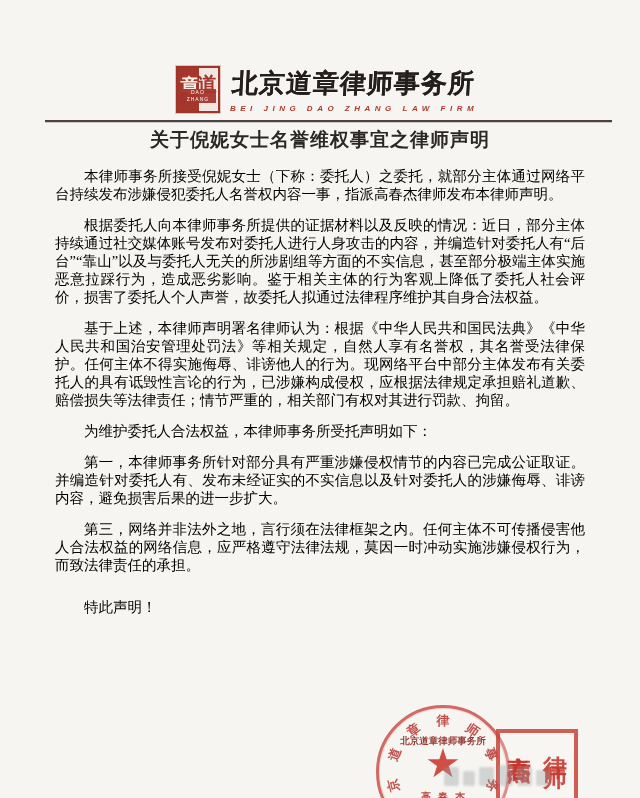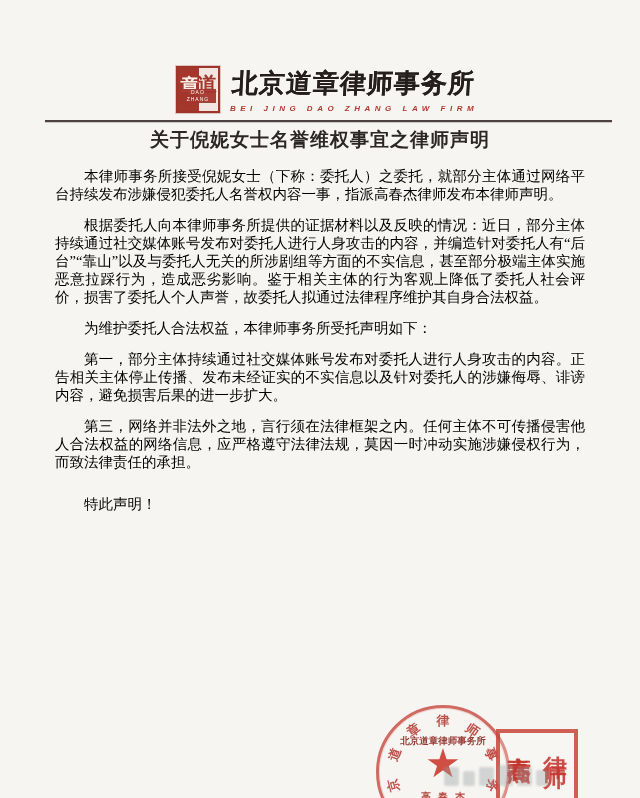--- a/index.html
+++ b/index.html
@@ -157,22 +157,23 @@
       </div>
     </div>
     <div class="head-rule"></div>
   </div>
 
   <h1 class="doc-title">关于倪妮女士名誉维权事宜之律师声明</h1>
 
   <div class="body-text">
     <p>本律师事务所接受倪妮女士（下称：委托人）之委托，就部分主体通过网络平台持续发布涉嫌侵犯委托人名誉权内容一事，指派高春杰律师发布本律师声明。</p>
     <p>根据委托人向本律师事务所提供的证据材料以及反映的情况：近日，部分主体持续通过社交媒体账号发布对委托人进行人身攻击的内容，并编造针对委托人有“后台”“靠山”以及与委托人无关的所涉剧组等方面的不实信息，甚至部分极端主体实施恶意拉踩行为，造成恶劣影响。鉴于相关主体的行为客观上降低了委托人社会评价，损害了委托人个人声誉，故委托人拟通过法律程序维护其自身合法权益。</p>
+    <p>基于上述，本律师声明署名律师认为：根据《中华人民共和国民法典》《中华人民共和国治安管理处罚法》等相关规定，自然人享有名誉权，其名誉受法律保护。任何主体不得实施侮辱、诽谤他人的行为。现网络平台中部分主体发布有关委托人的具有诋毁性言论的行为，已涉嫌构成侵权，应根据法律规定承担赔礼道歉、赔偿损失等法律责任；情节严重的，相关部门有权对其进行罚款、拘留。</p>
     <p>为维护委托人合法权益，本律师事务所受托声明如下：</p>
-    <p>第一，部分主体持续通过社交媒体账号发布对委托人进行人身攻击的内容。正告相关主体停止传播、发布未经证实的不实信息以及针对委托人的涉嫌侮辱、诽谤内容，避免损害后果的进一步扩大。</p>
+    <p>第一，本律师事务所针对部分具有严重涉嫌侵权情节的内容已完成公证取证。并编造针对委托人有、发布未经证实的不实信息以及针对委托人的涉嫌侮辱、诽谤内容，避免损害后果的进一步扩大。</p>
     <p>第三，网络并非法外之地，言行须在法律框架之内。任何主体不可传播侵害他人合法权益的网络信息，应严格遵守法律法规，莫因一时冲动实施涉嫌侵权行为，而致法律责任的承担。</p>
     <p class="closing">特此声明！</p>
   </div>
 
   <div class="stamps">
     <div class="circle-seal">
 
       <span class="arc a1">京</span>
       <span class="arc a2">道</span>
       <span class="arc a3">章</span>

